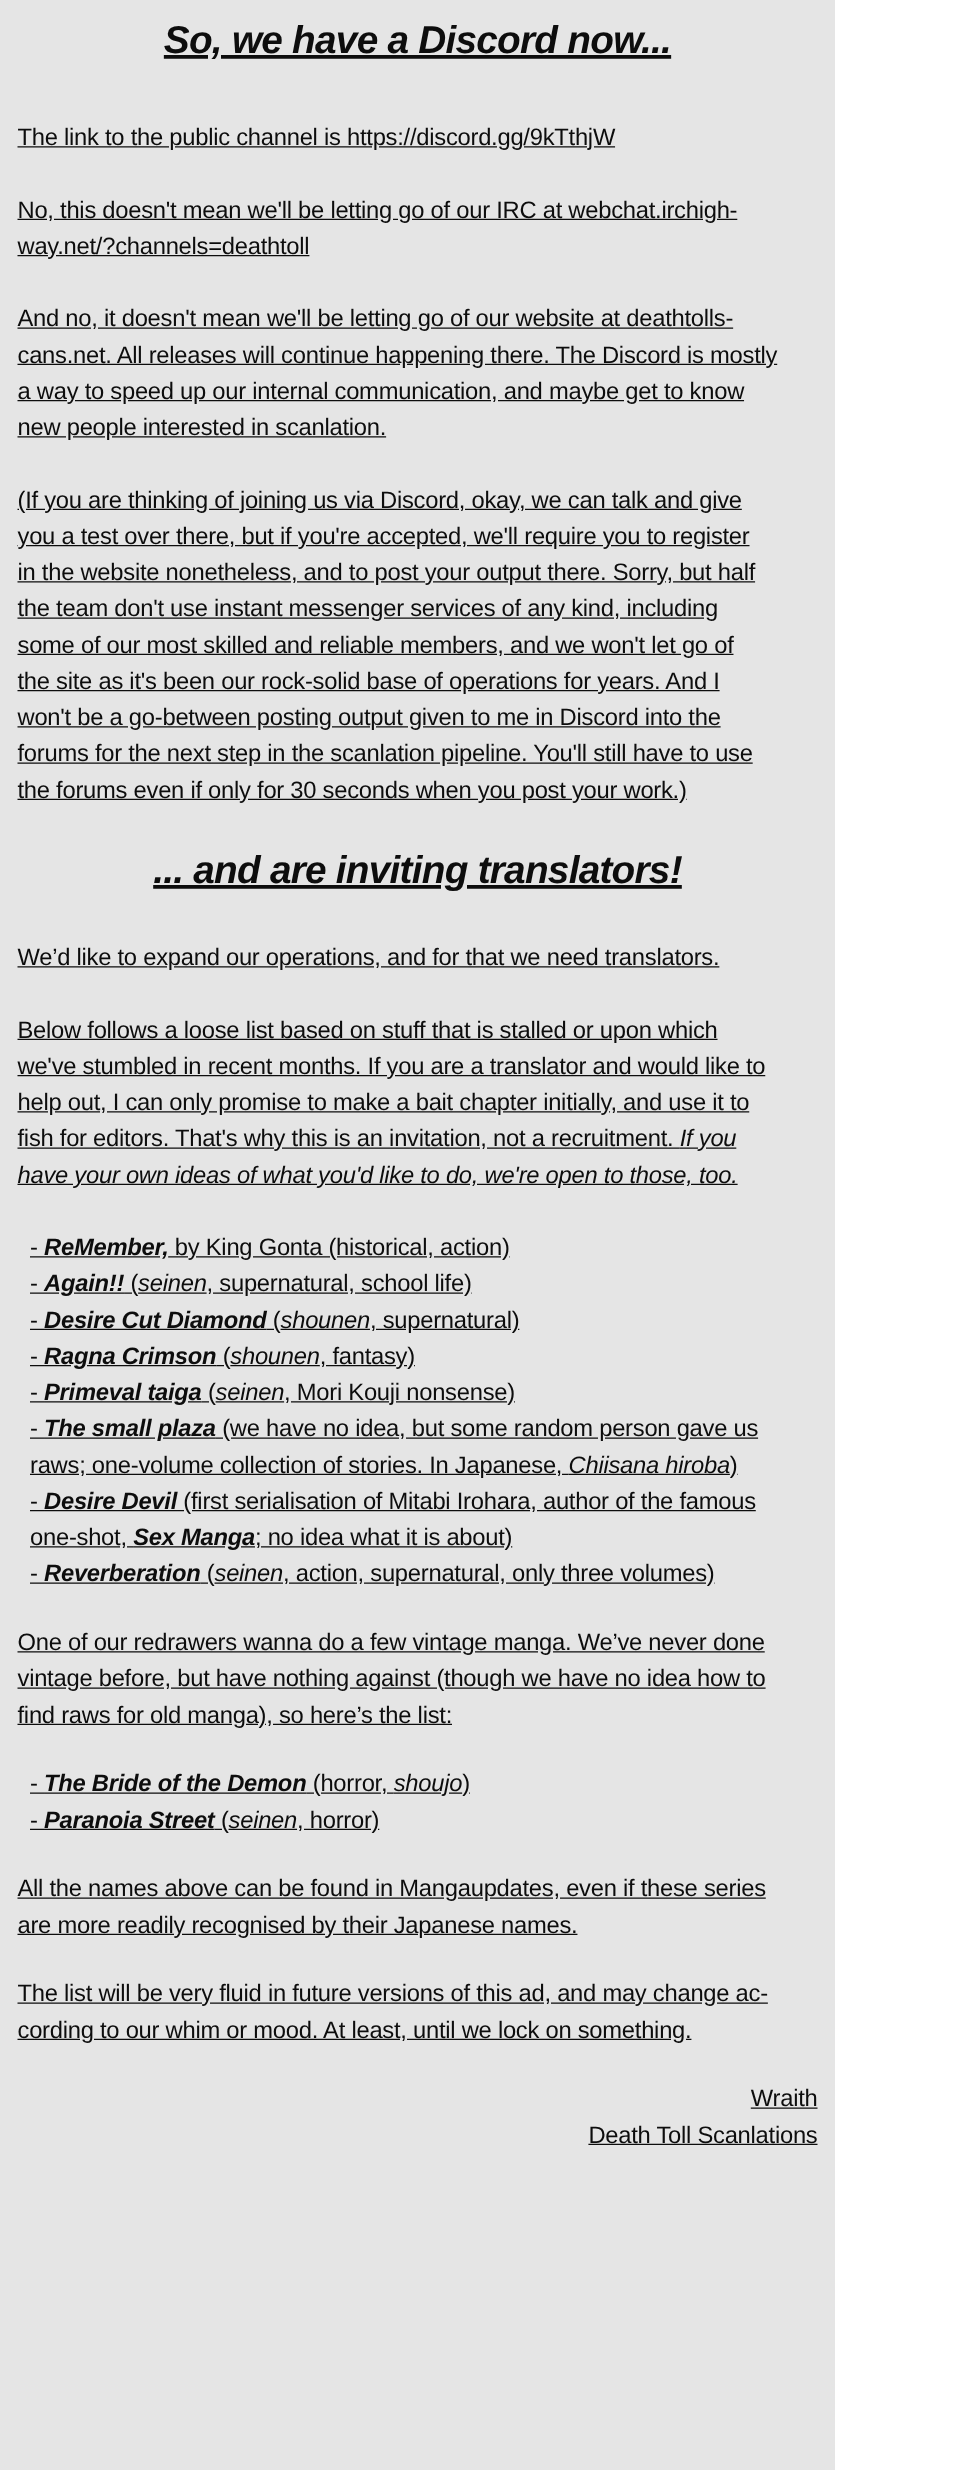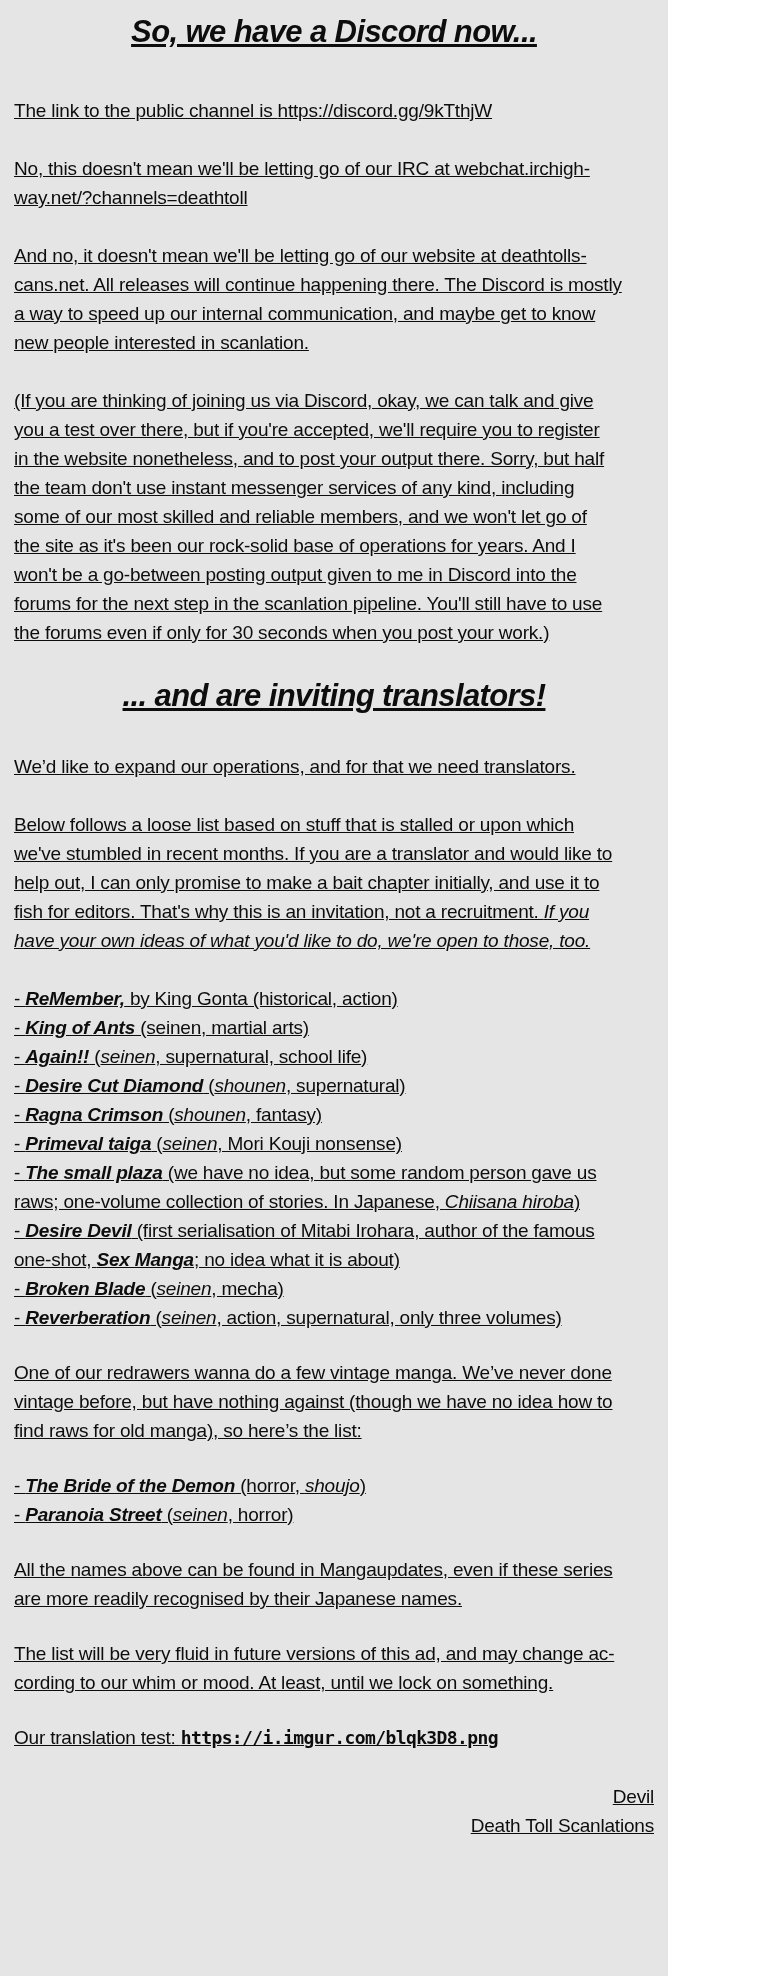--- a/index.html
+++ b/index.html
@@ -24,21 +24,21 @@
     font-weight:700;
     font-style:italic;
     text-align:center;
     letter-spacing:-0.6px;
     margin:0;
   }
   h1{margin-bottom:44px;}
   h2{margin-bottom:36px;}
   .p{margin:0 0 29px 0;white-space:pre-line;}
   .list{margin:0 0 26px 0;}
-  .item{white-space:pre-line;}
+  .item{white-space:pre-line;margin-left:10px;}
   .mb26{margin-bottom:26px;}
   .mb30{margin-bottom:30px;}
   .b{font-weight:700;}
   .i{font-style:italic;}
   .m{
     font-family:"DejaVu Sans Mono","Liberation Mono",monospace;
     font-weight:700;
     font-size:18px;
     letter-spacing:-0.6px;
   }
@@ -85,49 +85,46 @@
   <p class="p"><span>We’d like to expand our operations, and for that we need translators.</span></p>
 
   <p class="p"><span>Below follows a loose list based on stuff that is stalled or upon which
 we've stumbled in recent months. If you are a translator and would like to
 help out, I can only promise to make a bait chapter initially, and use it to
 fish for editors. That's why this is an invitation, not a recruitment. </span><span class="i">If you
 have your own ideas of what you'd like to do, we're open to those, too.</span></p>
 
   <div class="list">
     <div class="item"><span>- </span><span class="b i">ReMember,</span><span> by King Gonta (historical, action)</span></div>
-    <div class="item"><span>- </span><span class="b i">King of Ants</span><span> (seinen, martial arts)</span></div>
     <div class="item"><span>- </span><span class="b i">Again!!</span><span> (</span><span class="i">seinen</span><span>, supernatural, school life)</span></div>
     <div class="item"><span>- </span><span class="b i">Desire Cut Diamond</span><span> (</span><span class="i">shounen</span><span>, supernatural)</span></div>
     <div class="item"><span>- </span><span class="b i">Ragna Crimson</span><span> (</span><span class="i">shounen</span><span>, fantasy)</span></div>
     <div class="item"><span>- </span><span class="b i">Primeval taiga</span><span> (</span><span class="i">seinen</span><span>, Mori Kouji nonsense)</span></div>
     <div class="item"><span>- </span><span class="b i">The small plaza</span><span> (we have no idea, but some random person gave us
 raws; one-volume collection of stories. In Japanese, </span><span class="i">Chiisana hiroba</span><span>)</span></div>
     <div class="item"><span>- </span><span class="b i">Desire Devil</span><span> (first serialisation of Mitabi Irohara, author of the famous
 one-shot, </span><span class="b i">Sex Manga</span><span>; no idea what it is about)</span></div>
-    <div class="item"><span>- </span><span class="b i">Broken Blade</span><span> (</span><span class="i">seinen</span><span>, mecha)</span></div>
     <div class="item"><span>- </span><span class="b i">Reverberation</span><span> (</span><span class="i">seinen</span><span>, action, supernatural, only three volumes)</span></div>
   </div>
 
   <p class="p mb26"><span>One of our redrawers wanna do a few vintage manga. We’ve never done
 vintage before, but have nothing against (though we have no idea how to
 find raws for old manga), so here’s the list:</span></p>
 
   <div class="list">
     <div class="item"><span>- </span><span class="b i">The Bride of the Demon</span><span> (horror, </span><span class="i">shoujo</span><span>)</span></div>
     <div class="item"><span>- </span><span class="b i">Paranoia Street</span><span> (</span><span class="i">seinen</span><span>, horror)</span></div>
   </div>
 
   <p class="p mb26"><span>All the names above can be found in Mangaupdates, even if these series
 are more readily recognised by their Japanese names.</span></p>
 
   <p class="p mb26"><span>The list will be very fluid in future versions of this ad, and may change ac-
 cording to our whim or mood. At least, until we lock on something.</span></p>
 
-  <p class="p mb30"><span>Our translation test: </span><span class="m">https://i.imgur.com/blqk3D8.png</span></p>
 
 
-  <div class="sig">Devil</div>
+  <div class="sig">Wraith</div>
   <div class="sig">Death Toll Scanlations</div>
 
   <span class="edge-line"></span>
 
 </main>
 
 </body></html>

